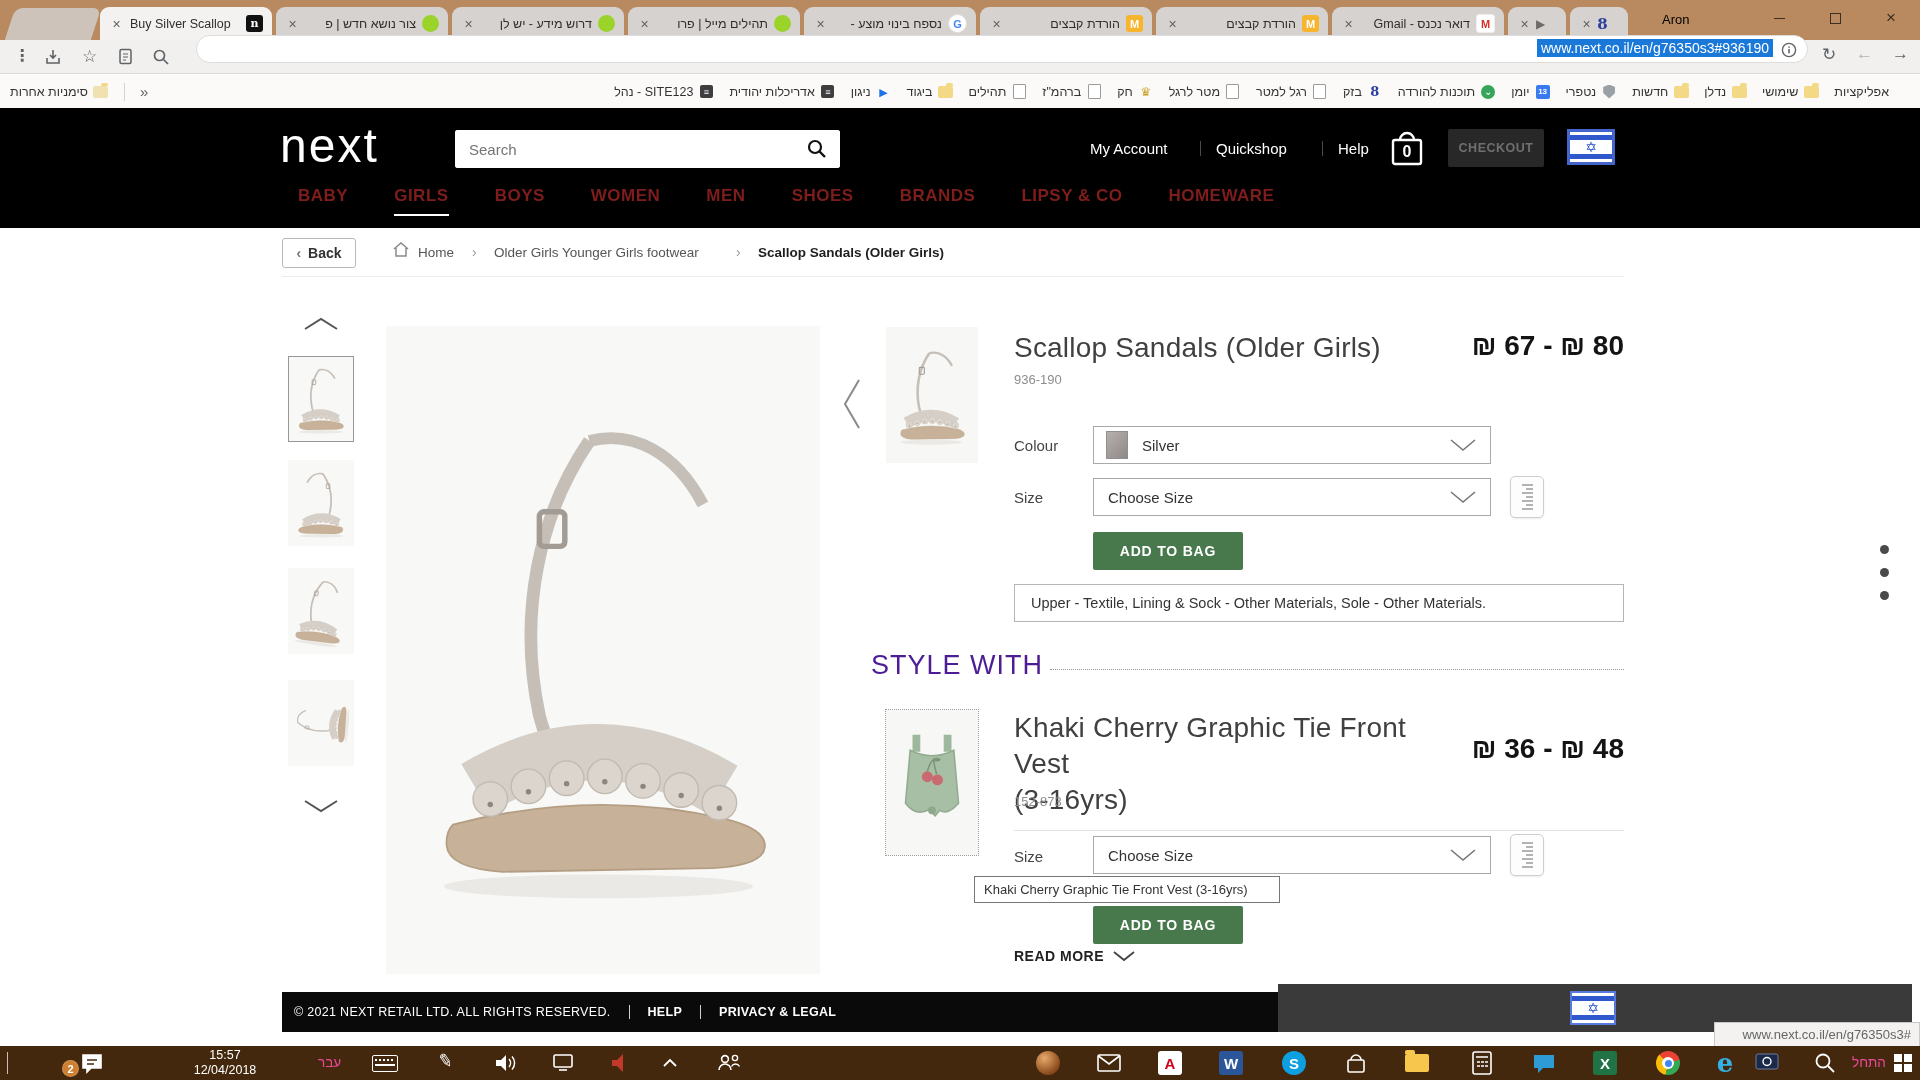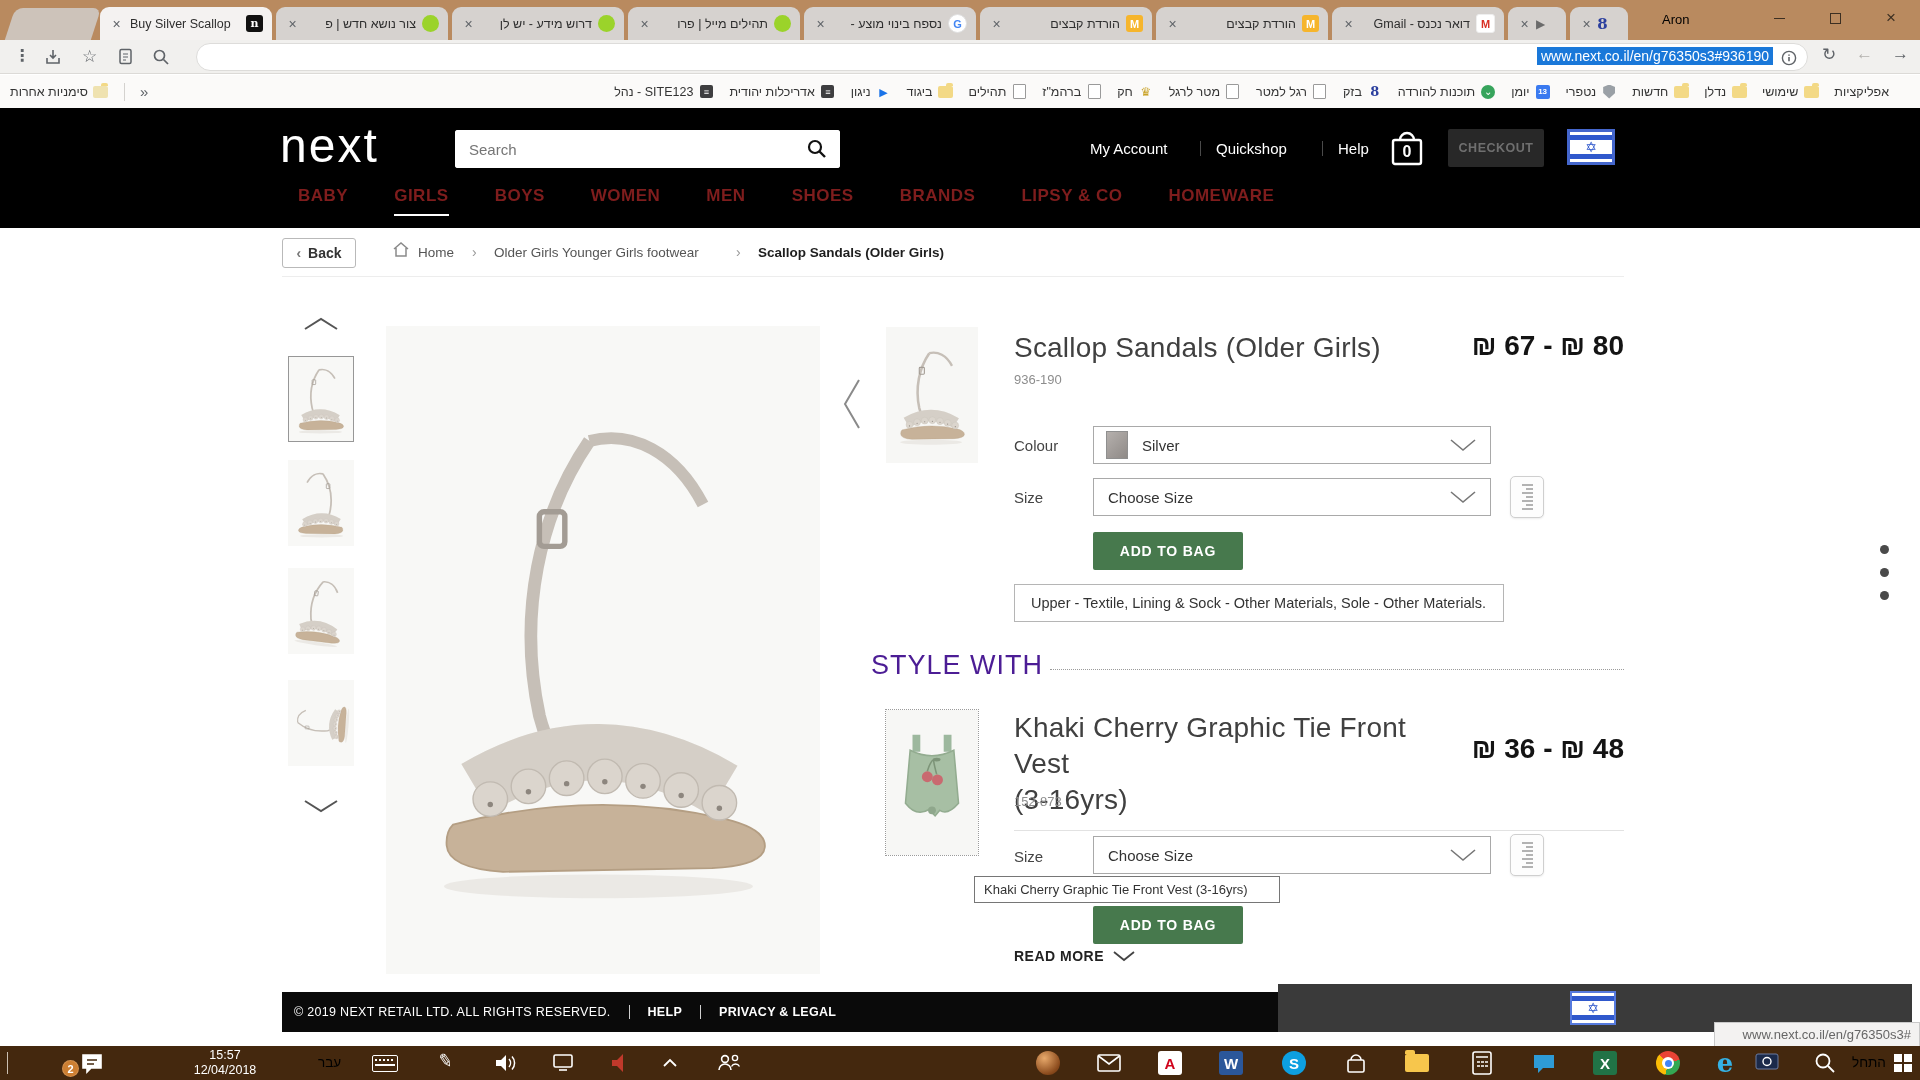--- a/index.html
+++ b/index.html
@@ -27,21 +27,21 @@
   .fav-bezeq{background:transparent;color:#2b3f9e;font-size:15px;font-family:"DejaVu Serif",serif;}
   .profile-name{top:12px;font-size:13px;color:#000000;}
   .winctl{top:0;width:46px;height:36px;display:flex;align-items:center;justify-content:center;
           color:#3c2f22;font-size:14px;}
   .glyph-min{display:block;width:11px;border-bottom:1.5px solid #3c2f22;}
   .glyph-restore{display:block;width:9px;height:9px;border:1.2px solid #3c2f22;}
 
   
   .toolbar{left:0;top:40px;width:1920px;height:34px;background:#f1f0ee;border-bottom:1px solid #dcdad7;}
   .tbicon{top:46px;font-size:16px;color:#5f6368;}
-  .omnibox{left:196px;top:43px;width:1612px;height:28px;background:#fff;border:1px solid #dddcda;
+  .omnibox{left:196px;top:35px;width:1612px;height:28px;background:#fff;border:1px solid #dddcda;
            border-radius:14px;}
   .urlsel{position:absolute;right:34px;top:3px;background:#1a78d9;color:#fff;font-size:14px;
           padding:1px 4px;direction:ltr;}
   .navarrow{top:44px;font-size:17px;color:#5f6368;}
 
   
   .bookbar{left:0;top:75px;width:1920px;height:33px;background:#fbfaf9;display:flex;direction:rtl;
            align-items:center;padding:0 10px;gap:15px;}
   .bm{display:flex;align-items:center;gap:5px;font-size:12.5px;color:#333;white-space:nowrap;direction:rtl;}
   .bmi{width:16px;height:14px;flex:none;display:flex;align-items:center;justify-content:center;font-size:11px;}
@@ -103,21 +103,21 @@
   .optlabel{left:1014px;font-size:15px;color:#444;}
   .selbox{left:1093px;width:398px;height:38px;border:1px solid #a9a9a9;background:#fff;display:flex;align-items:center;}
   .selbox .val{font-size:15px;color:#333;margin-left:14px;flex:1;}
   .selbox svg{margin-right:14px;}
   .swatch{width:20px;height:26px;margin-left:12px;border:1px solid #8f8f8f;
           background:linear-gradient(135deg,#b5b0ad,#8f8a87);}
   .rulerbtn{left:1510px;width:34px;height:42px;border:1px solid #cfcfcf;border-radius:5px;background:#fdfdfd;
             box-shadow:0 1px 2px rgba(0,0,0,.08);display:flex;align-items:center;justify-content:center;}
   .greenbtn{left:1093px;width:150px;height:38px;background:#47794d;border-radius:2px;color:#fff;
             font-size:14px;font-weight:bold;letter-spacing:.8px;display:flex;align-items:center;justify-content:center;}
-  .matbox{left:1014px;top:584px;width:490px;height:38px;border:1px solid #b5b5b5;display:flex;align-items:center;}
+  .matbox{left:1014px;top:584px;width:610px;height:38px;border:1px solid #b5b5b5;display:flex;align-items:center;}
   .matbox span{font-size:14.5px;color:#333;margin-left:16px;}
   .stylewith{left:871px;top:650px;font-size:27px;color:#4c1d95;letter-spacing:1px;}
   .dotline{left:1050px;top:669px;width:574px;border-top:1px dotted #9b9b9b;}
   .veshr{left:1014px;top:830px;width:610px;border-top:1px solid #e2e2e2;}
   .tooltip{left:974px;top:876px;width:306px;height:27px;background:#fff;border:1px solid #767676;
            display:flex;align-items:center;font-size:13px;color:#333;padding-left:9px;z-index:5;}
   .readmore{left:1014px;top:948px;display:flex;align-items:center;gap:9px;font-size:14px;font-weight:bold;
             color:#222;letter-spacing:.5px;}
   .pagedots span{display:block;width:9px;height:9px;border-radius:50%;background:#4a4a4a;margin-bottom:14px;}
 
@@ -127,21 +127,21 @@
   .ftdiv{width:1px;height:14px;background:#cfcfcf;margin:0 18px;}
   .footflagbox{left:1278px;top:984px;width:634px;height:48px;background:#3a3a3a;}
   .flag-foot{left:294px;top:9px;box-shadow:0 0 0 2px rgba(90,130,240,.9);}
   .statusbubble{left:1714px;top:1022px;width:206px;height:24px;background:#f3f2f1;border:1px solid #c9c9c9;
                 border-bottom:none;display:flex;align-items:center;justify-content:flex-end;
                 font-size:13px;color:#666;padding-right:8px;direction:ltr;}
 
   
   .taskbar{left:0;top:1046px;width:1920px;height:34px;background:#44280e;}
   .clock{left:168px;top:1048px;width:114px;text-align:center;color:#fff;font-size:12.5px;line-height:15px;}
-  .traytxt{color:#000000;font-size:13.5px;}
+  .traytxt{color:#ec4899;font-size:13.5px;}
   .badge{left:62px;top:1060px;width:17px;height:17px;background:#cd7f32;border-radius:50%;color:#fff;
          font-size:11px;font-weight:bold;display:flex;align-items:center;justify-content:center;border:1px solid #fff2;}
   .appico{top:1050px;width:26px;height:26px;display:flex;align-items:center;justify-content:center;}
   .sq{width:24px;height:24px;border-radius:3px;display:flex;align-items:center;justify-content:center;
       font-size:15px;font-weight:bold;color:#fff;}
   .chrome-ico{width:24px;height:24px;border-radius:50%;position:relative;
       background:conic-gradient(from -45deg,#ea4335 0 33%,#34a853 0 66%,#fbbc05 0 100%);}
   .chrome-ico::before{content:"";position:absolute;inset:6px;border-radius:50%;background:#fff;}
   .chrome-ico::after{content:"";position:absolute;inset:8.5px;border-radius:50%;background:#4285f4;}
   .folder-ico{width:24px;height:18px;background:#f7c64c;border-radius:2px;position:relative;}
@@ -571,21 +571,21 @@
       </svg>
   </div>
 
   <div class="abs pagedots" style="left:1880px;top:545px">
     <span></span>
       <span></span>
       <span></span>
   </div>
 
   <div class="abs sitefooter">
-    <span class="ft" style="margin-left:12px">© 2019 NEXT RETAIL LTD. ALL RIGHTS RESERVED.</span>
+    <span class="ft" style="margin-left:12px">© 2021 NEXT RETAIL LTD. ALL RIGHTS RESERVED.</span>
     <span class="ftdiv"></span>
     <span class="ft" style="font-weight:bold">HELP</span>
     <span class="ftdiv"></span>
     <span class="ft" style="font-weight:bold">PRIVACY &amp; LEGAL</span>
   </div>
   <div class="abs footflagbox">
     <div class="abs flag flag-foot">
       <span class="sod">✡</span>
     </div>
   </div>

